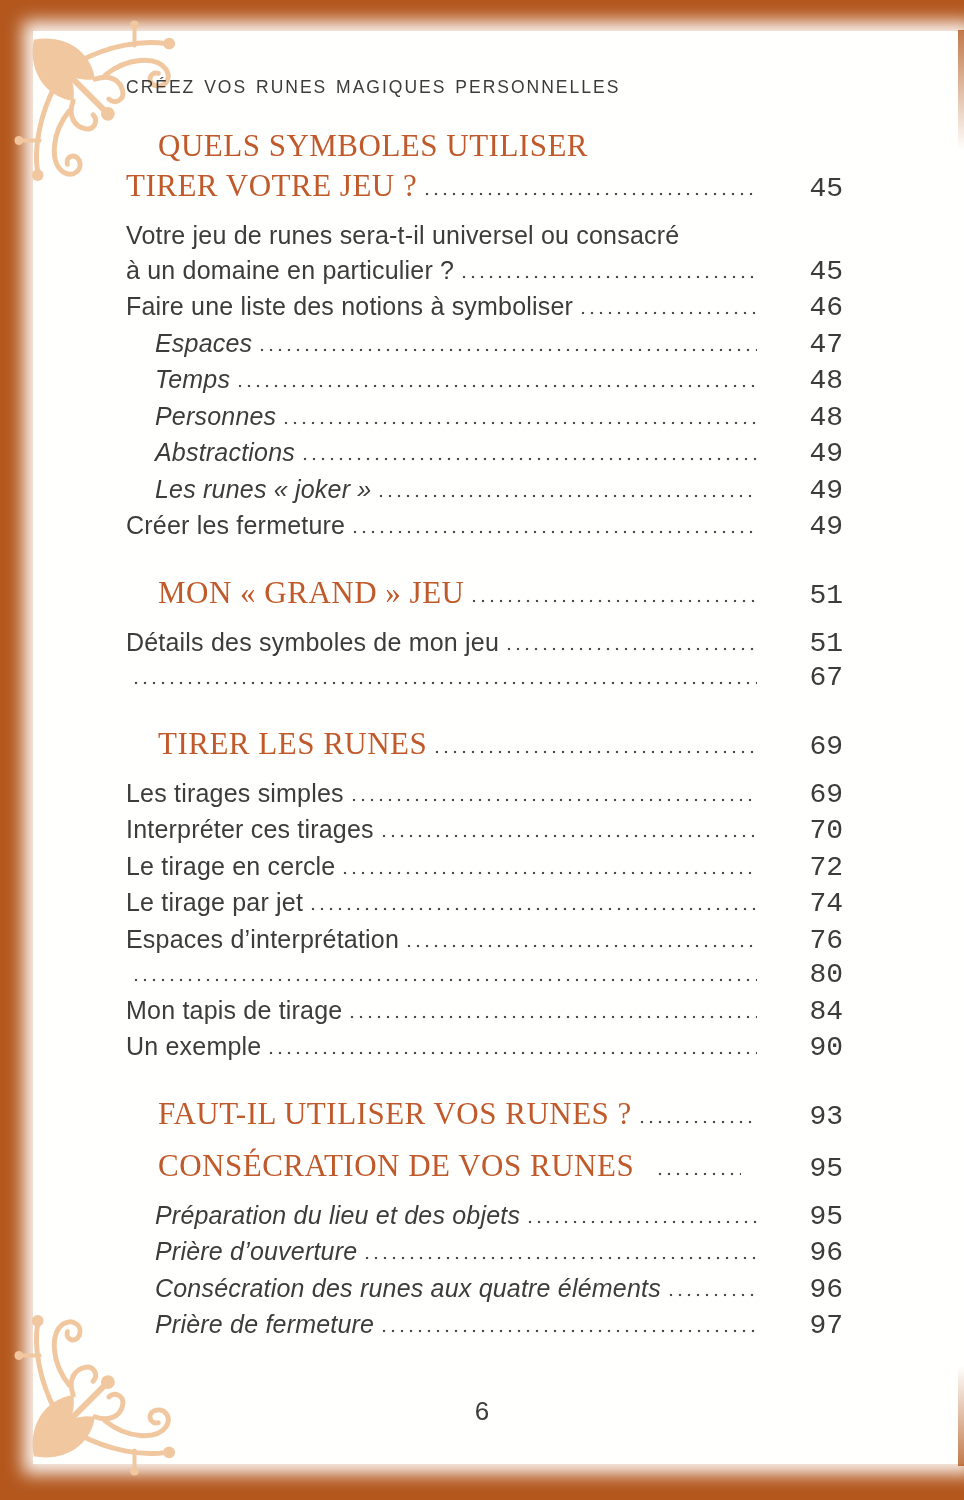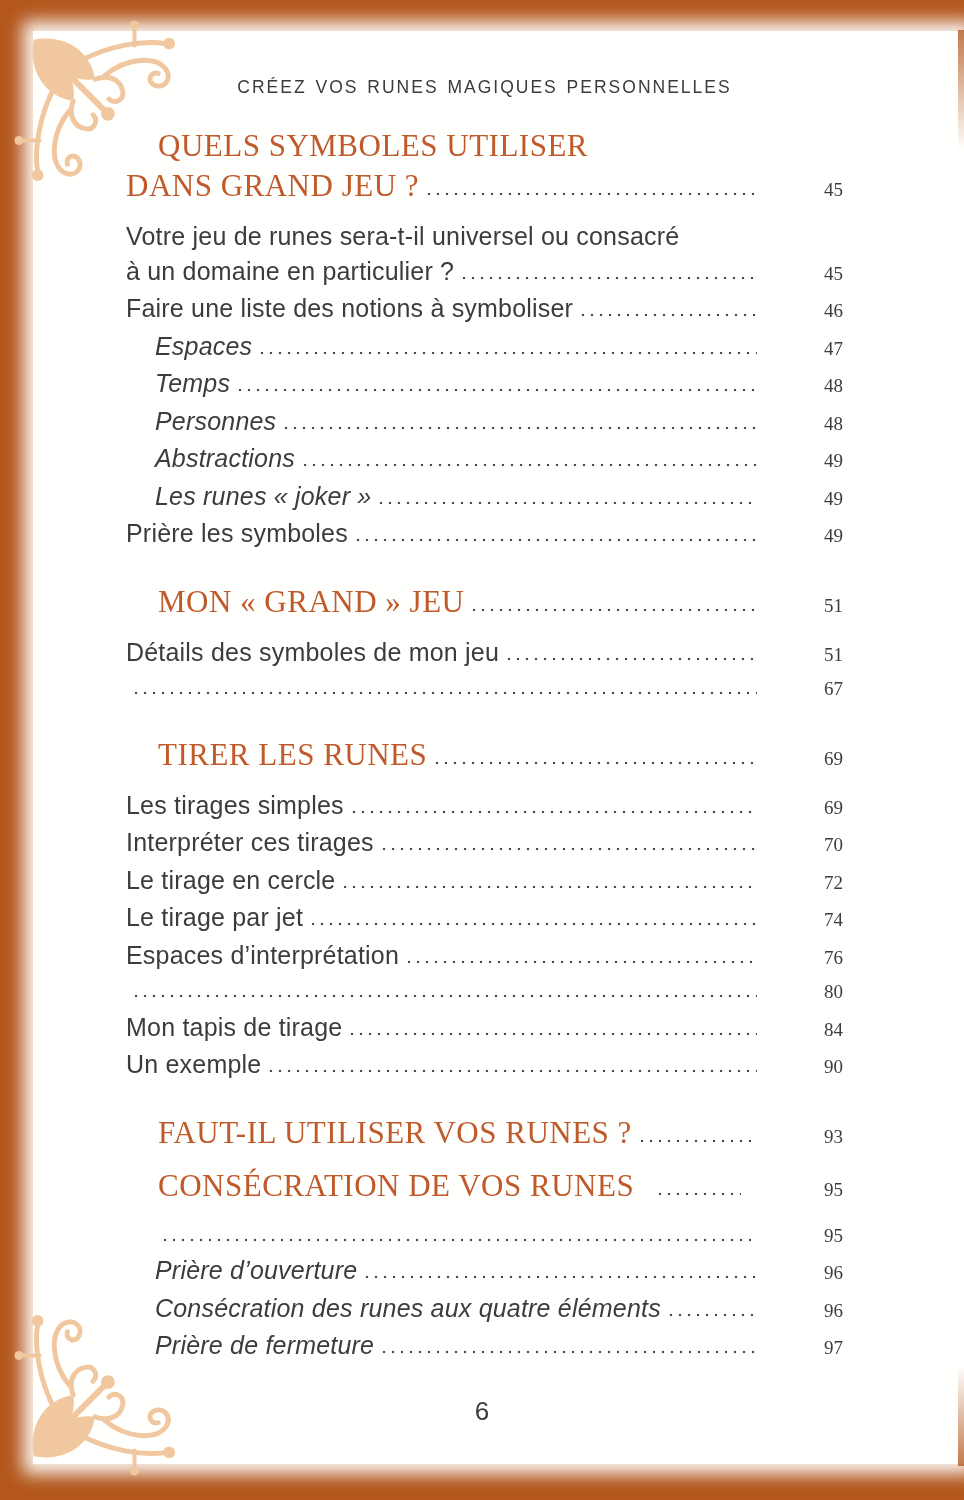--- a/index.html
+++ b/index.html
@@ -15,21 +15,21 @@
   }
   .sliver-top{position:absolute;right:0;top:30px;width:6px;height:120px;
     background:linear-gradient(180deg,rgba(179,87,29,.8),rgba(179,87,29,0));}
   .sliver-bottom{position:absolute;right:0;bottom:34px;width:6px;height:100px;
     background:linear-gradient(0deg,rgba(179,87,29,.8),rgba(179,87,29,0));}
   .orn{position:absolute;width:168px;height:168px;}
   .orn-tl{left:10px;top:16px;}
   .orn-bl{left:10px;bottom:20px;transform:scaleY(-1);}
   .content{position:absolute;left:126px;top:32px;right:121px;}
   .book-header{
-    margin-top:44px;text-align:center;
+    margin-top:44px;text-align:left;
     font-size:17.5px;line-height:22px;letter-spacing:2px;word-spacing:2px;
     color:#3b3b3b;
   }
   .toc{margin:0;}
   .toc > :first-child{margin-top:52px;}
   .row{display:flex;align-items:baseline;}
   .line{display:block;}
   .line.h,.row.h{
     font-family:"Liberation Serif","DejaVu Serif",serif;
     color:var(--accent,#c15a2b);
@@ -44,22 +44,22 @@
   .line.s,.row.s{font-style:italic;padding-left:29px;}
   .cont{margin-top:0 !important;}
   .t{white-space:nowrap;}
   .dots{
     flex:1 1 auto;height:4px;margin:0 22px 1px 8px;
     background-image:radial-gradient(circle at 2px 2px,#4a4a4a 1.3px,rgba(0,0,0,0) 1.6px);
     background-size:9px 4px;background-repeat:repeat-x;background-position:left bottom;
   }
   .pg{
     min-width:64px;text-align:right;
-    font-family:Liberation Serif, serif;
-    font-size:19px;color:var(--text,#3c3c3c);font-style:normal;letter-spacing:0;
+    font-family:Liberation Mono, monospace;
+    font-size:28px;color:var(--text,#3c3c3c);font-style:normal;letter-spacing:0;
   }
   .folio{
     position:absolute;left:0;right:0;top:1396px;text-align:center;
     font-size:26px;color:var(--text,#3c3c3c);
   }
 </style>
 </head>
 <body>
 
 <div class="frame">
@@ -90,21 +90,21 @@
 
   <svg class="orn orn-bl" viewBox="0 0 170 170">
     <use href="#cornerOrn"></use>
   </svg>
 
   <div class="content">
     <div class="book-header">CRÉEZ VOS RUNES MAGIQUES PERSONNELLES</div>
     <div class="toc">
         <div class="line h">QUELS SYMBOLES UTILISER</div>
         <div class="row h cont">
-          <span class="t">DANS GRAND JEU ?</span>
+          <span class="t">TIRER VOTRE JEU ?</span>
           <span class="dots"></span>
           <span class="pg">45</span>
         </div>
         <div class="line e">Votre jeu de runes sera-t-il universel ou consacré</div>
         <div class="row e cont">
           <span class="t">à un domaine en particulier ?</span>
           <span class="dots"></span>
           <span class="pg">45</span>
         </div>
         <div class="row e">
@@ -131,21 +131,21 @@
           <span class="t">Abstractions</span>
           <span class="dots"></span>
           <span class="pg">49</span>
         </div>
         <div class="row s">
           <span class="t">Les runes « joker »</span>
           <span class="dots"></span>
           <span class="pg">49</span>
         </div>
         <div class="row e">
-          <span class="t">Prière les symboles</span>
+          <span class="t">Créer les fermeture</span>
           <span class="dots"></span>
           <span class="pg">49</span>
         </div>
         <div class="row h">
           <span class="t">MON « GRAND » JEU</span>
           <span class="dots"></span>
           <span class="pg">51</span>
         </div>
         <div class="row e">
           <span class="t">Détails des symboles de mon jeu</span>
@@ -204,20 +204,21 @@
           <span class="t">FAUT-IL UTILISER VOS RUNES ?</span>
           <span class="dots"></span>
           <span class="pg">93</span>
         </div>
         <div class="row h">
           <span class="t">CONSÉCRATION DE VOS RUNES</span>
           <span class="dots"></span>
           <span class="pg">95</span>
         </div>
         <div class="row s">
+          <span class="t">Préparation du lieu et des objets</span>
           <span class="dots"></span>
           <span class="pg">95</span>
         </div>
         <div class="row s">
           <span class="t">Prière d’ouverture</span>
           <span class="dots"></span>
           <span class="pg">96</span>
         </div>
         <div class="row s">
           <span class="t">Consécration des runes aux quatre éléments</span>

